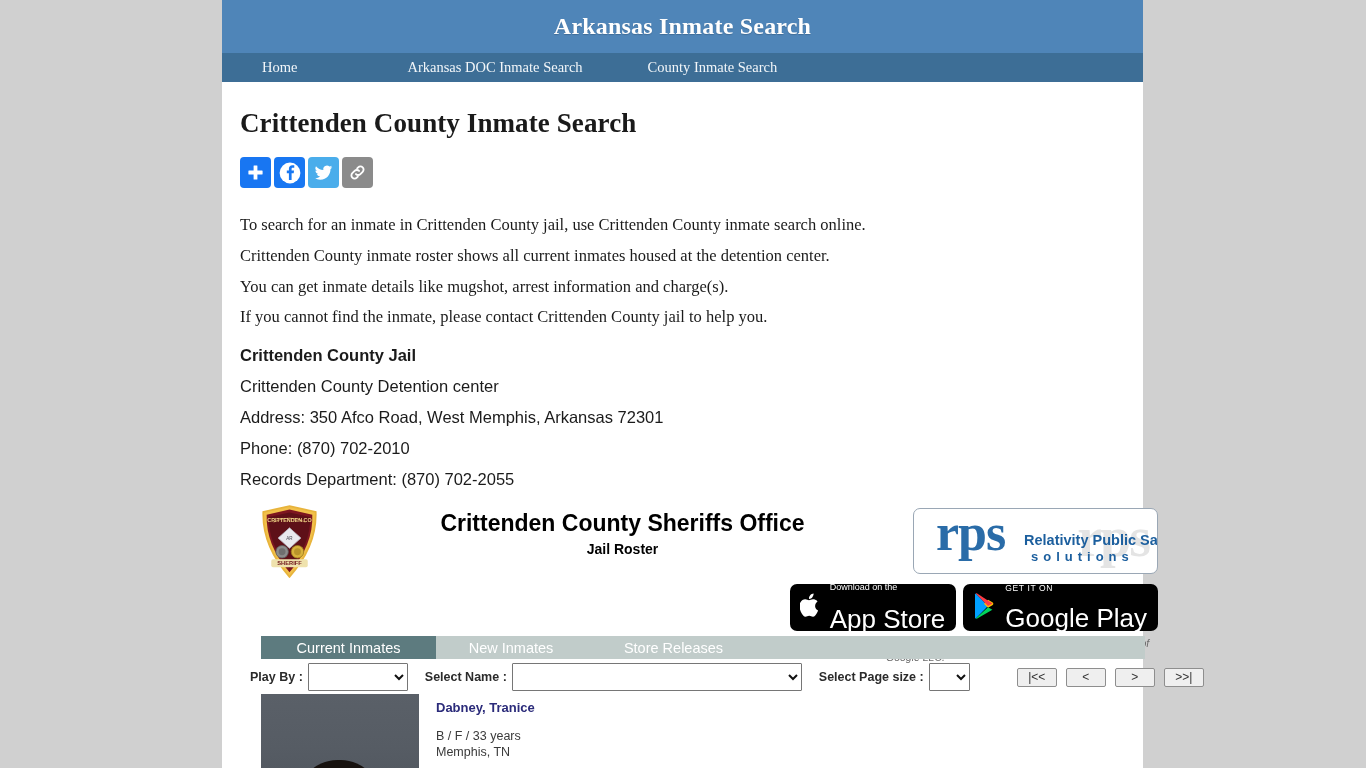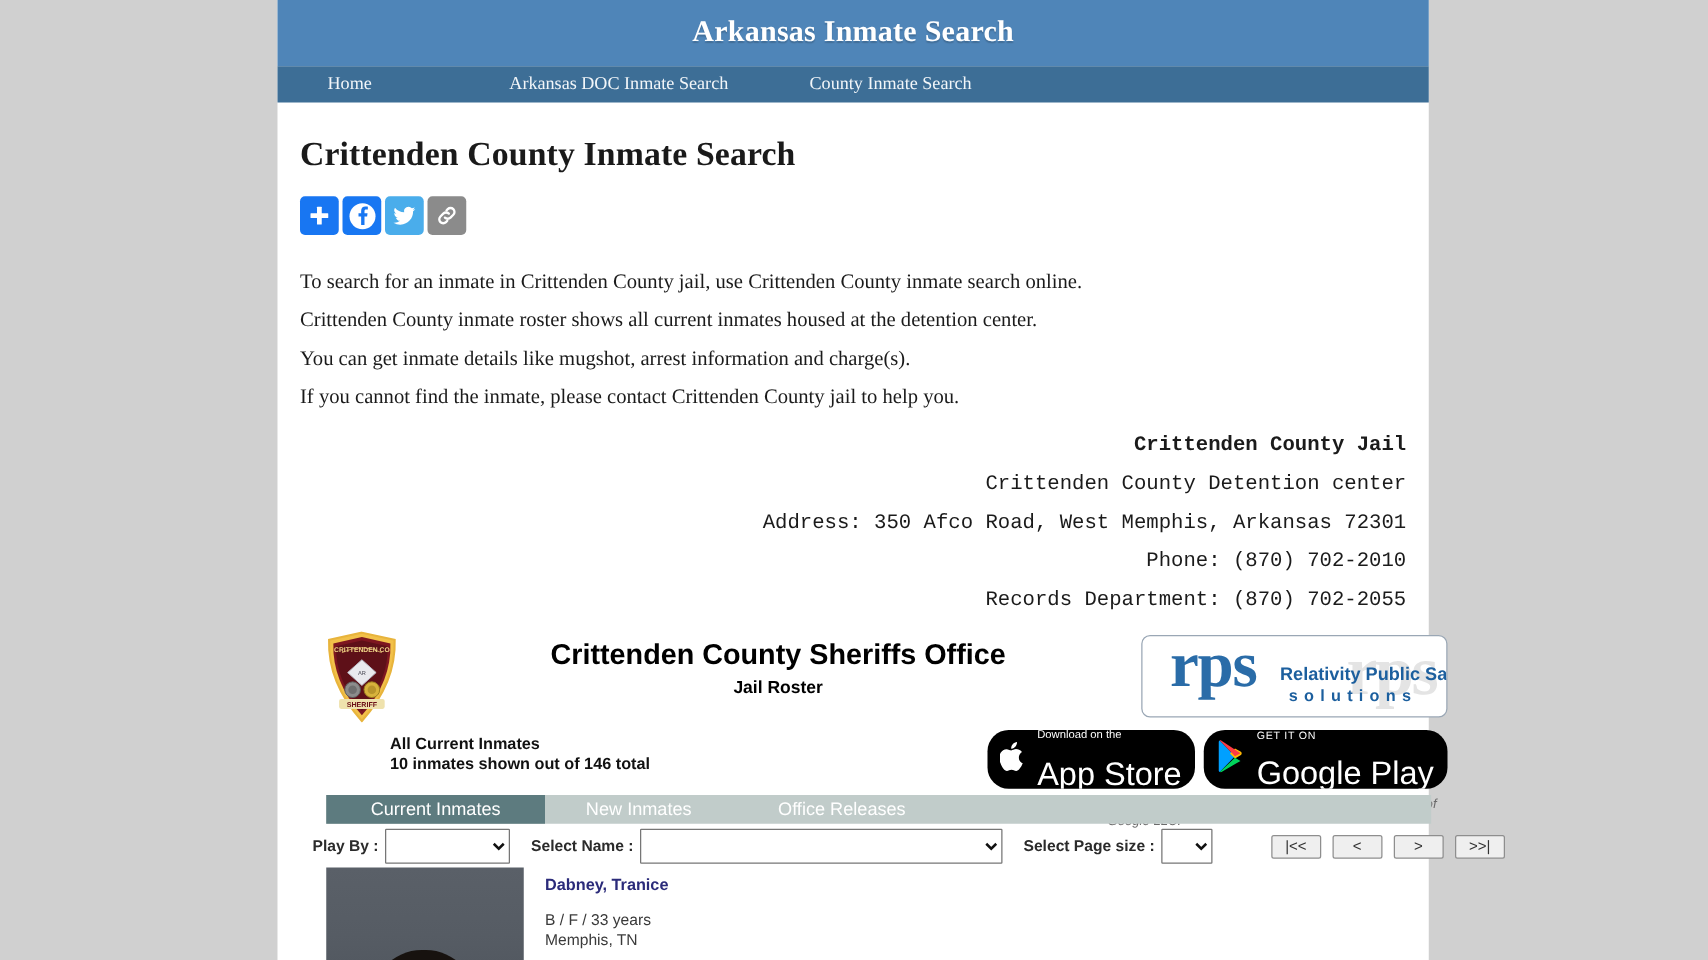--- a/index.html
+++ b/index.html
@@ -93,25 +93,24 @@
   .intro p {
     margin: 0 0 13px 0;
     font-family: "Liberation Serif", serif;
     font-size: 16.5px;
     color: #1b1b1b;
     line-height: 1.08;
   }
   .jail-block { margin-top: 21px; }
   .jail-block p {
     margin: 0 0 13px 0;
-    font-family: Liberation Mono, monospace;
+    font-family: Liberation Sans, sans-serif;
     font-size: 16.5px;
     color: #1b1b1b;
     line-height: 1.08;
-    text-align: right;
   }
   .jail-block p.bold { font-weight: bold; }
 
   
   .roster {
     position: relative;
     margin-top: 16px;
     height: 300px;
   }
   .roster-top {
@@ -204,21 +203,21 @@
 
   
   .store-row {
     position: absolute;
     right: -33px; top: 80px;
     display: flex;
     gap: 7px;
   }
   .store-badge {
     background: #000;
-    border-radius: 17px;
+    border-radius: 7px;
     height: 47px;
     display: flex;
     align-items: center;
     padding: 0 11px 0 10px;
     cursor: pointer;
     overflow: hidden;
   }
   .store-badge .glyph { flex: 0 0 auto; margin-right: 8px; }
   .store-badge .txt { line-height: 1.02; }
   .store-badge .small {
@@ -434,24 +433,20 @@
             <circle cx="64" cy="82" r="6" fill="#b8942b"></circle>
             <rect x="18" y="95" width="64" height="14" rx="3" fill="#efe2ad"></rect>
             <text x="50" y="106" font-family="Liberation Sans, sans-serif" font-size="10" font-weight="bold" fill="#6b1018" text-anchor="middle">SHERIFF</text>
           </svg>
 
           <div class="roster-heading">
             <span class="h-main">Crittenden County Sheriffs Office</span>
             <span class="h-sub">Jail Roster</span>
           </div>
 
-          <div class="roster-counts">
-            <div>All Current Inmates</div>
-            <div>10 inmates shown out of 146 total</div>
-          </div>
 
           <div class="rps-box">
             <div class="rps-ghost">rps</div>
             <div class="rps-mark">rps</div>
             <div class="rps-line1">Relativity Public Safety</div>
             <div class="rps-line2">solutions</div>
           </div>
 
           <div class="store-row">
             <div class="store-badge">
@@ -480,21 +475,21 @@
               </span>
             </div>
           </div>
 
           <div class="gp-disclaimer">Google Play and the Google Play logo are trademarks of Google LLC.</div>
         </div>
 
         <div class="tabs">
           <div class="tab active">Current Inmates</div>
           <div class="tab t2">New Inmates</div>
-          <div class="tab t3">Office Releases</div>
+          <div class="tab t3">Store Releases</div>
         </div>
 
         <div class="controls">
           <span class="lbl">Play By :</span>
           <select class="ctl-select sortby">
             <option>Arrested Date</option>
           </select>
 
           <span class="lbl">Select Name :</span>
           <select class="ctl-select name">

